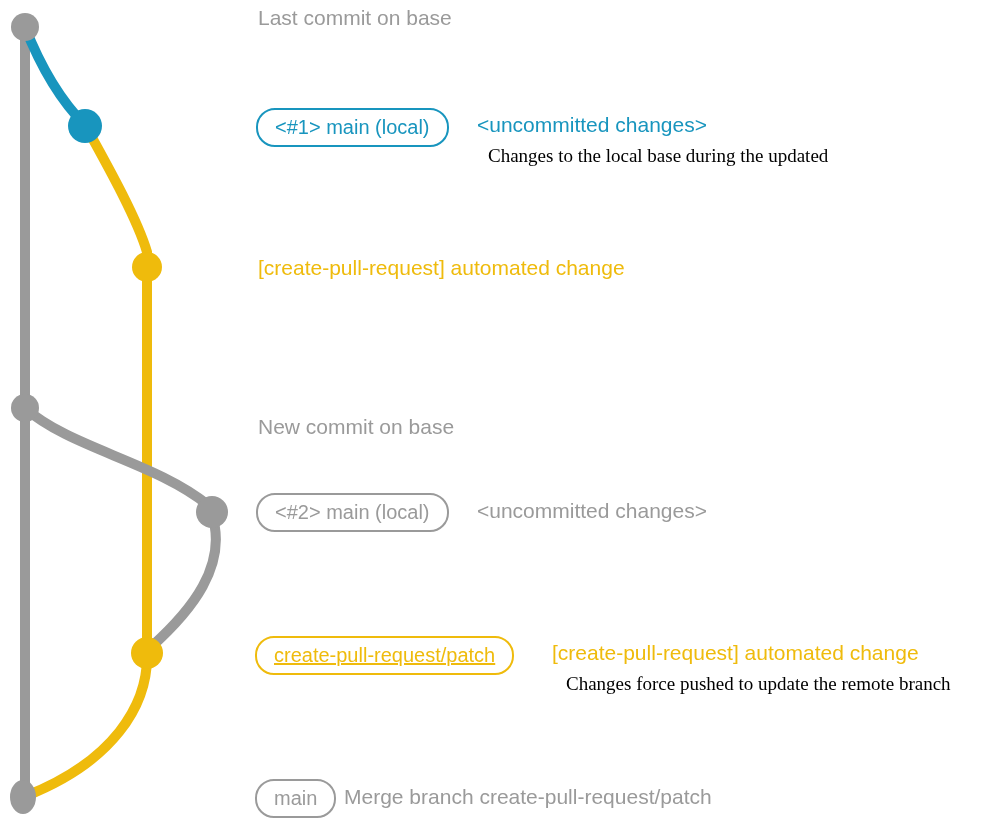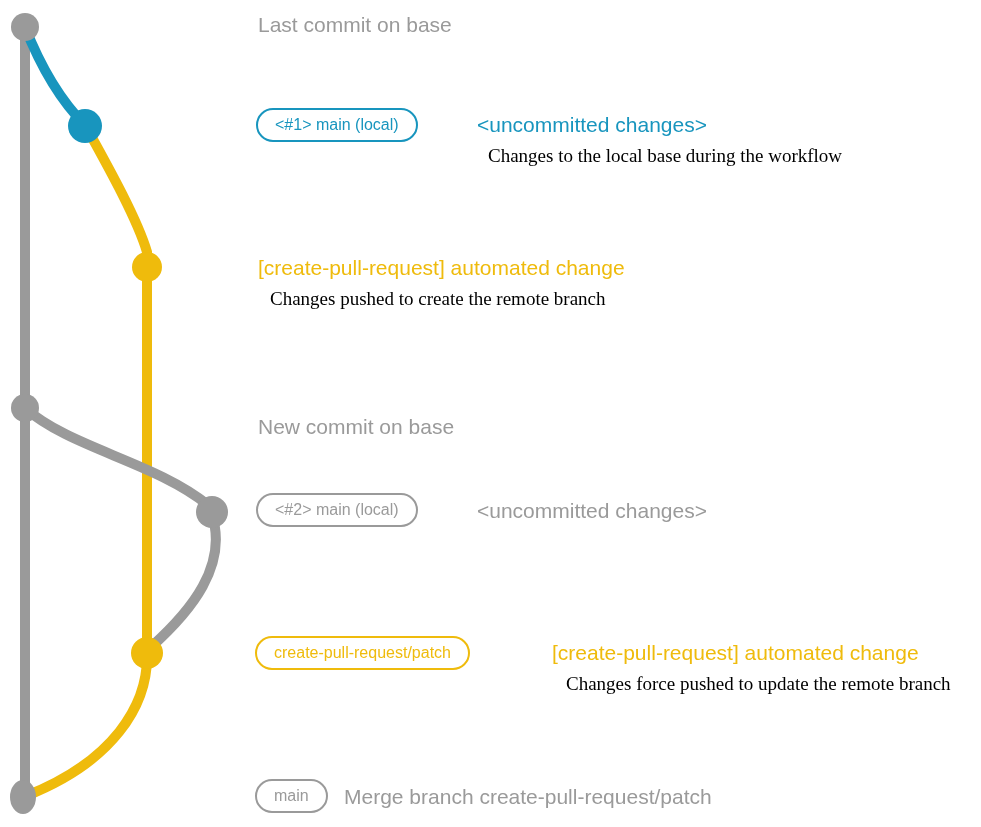--- a/index.html
+++ b/index.html
@@ -16,27 +16,27 @@
   .f-gold{fill:var(--gold);}
   .abs{position:absolute;white-space:nowrap;}
   .note{font-size:21px;color:var(--gray);}
   .title{font-size:21px;}
   .title.teal{color:var(--teal);}
   .title.gold{color:var(--gold);}
   .title.gray{color:var(--gray);}
   .serif{font-family:"Liberation Serif",serif;font-size:19px;color:var(--ink);}
   .badge{
     display:inline-block;border:2px solid;border-radius:19px;
-    padding:5px 17px;font-size:16px;line-height:1.25;background:#fff;
+    padding:5px 17px;font-size:20px;line-height:1.25;background:#fff;
   }
   .badge.teal{color:var(--teal);border-color:var(--teal);}
-  .badge.gold{color:var(--gold);border-color:var(--gold);}
+  .badge.gold{color:var(--gold);border-color:var(--gold);text-decoration:underline;}
   .badge.gray{color:var(--gray);border-color:var(--gray);}
   
-  .p-last{left:258px;top:13px;}
+  .p-last{left:258px;top:6px;}
   .p-b1{left:256px;top:108px;}
   .p-t1{left:477px;top:113px;}
   .p-s1{left:488px;top:145px;}
   .p-t2{left:258px;top:256px;}
   .p-s2{left:270px;top:288px;}
   .p-new{left:258px;top:399px;margin-top:16px;}
   .p-b3{left:256px;top:493px;text-align:right;}
   .p-t3{left:477px;top:499px;}
   .p-s3{left:488px;top:531px;}
   .p-b4{left:255px;top:636px;}
@@ -62,24 +62,23 @@
     <circle class="f-gray" cx="25" cy="408" r="14"></circle>
     <circle class="f-gray" cx="212" cy="512" r="16"></circle>
     <circle class="f-gold" cx="147" cy="653" r="16"></circle>
     <ellipse class="f-gray" cx="23" cy="797" rx="13" ry="17"></ellipse>
   </svg>
 
   <div class="abs note p-last">Last commit on base</div>
 
   <div class="abs badge teal p-b1">&lt;#1&gt; main (local)</div>
   <div class="abs title teal p-t1">&lt;uncommitted changes&gt;</div>
-  <div class="abs serif p-s1">Changes to the local base during the workflow</div>
+  <div class="abs serif p-s1">Changes to the local base during the updated</div>
 
   <div class="abs title gold p-t2">[create-pull-request] automated change</div>
-  <div class="abs serif p-s2">Changes pushed to create the remote branch</div>
 
   <div class="abs note p-new">New commit on base</div>
 
   <div class="abs badge gray p-b3">&lt;#2&gt; main (local)</div>
   <div class="abs title gray p-t3">&lt;uncommitted changes&gt;</div>
 
   <div class="abs badge gold p-b4">create-pull-request/patch</div>
   <div class="abs title gold p-t4">[create-pull-request] automated change</div>
   <div class="abs serif p-s4">Changes force pushed to update the remote branch</div>
 

